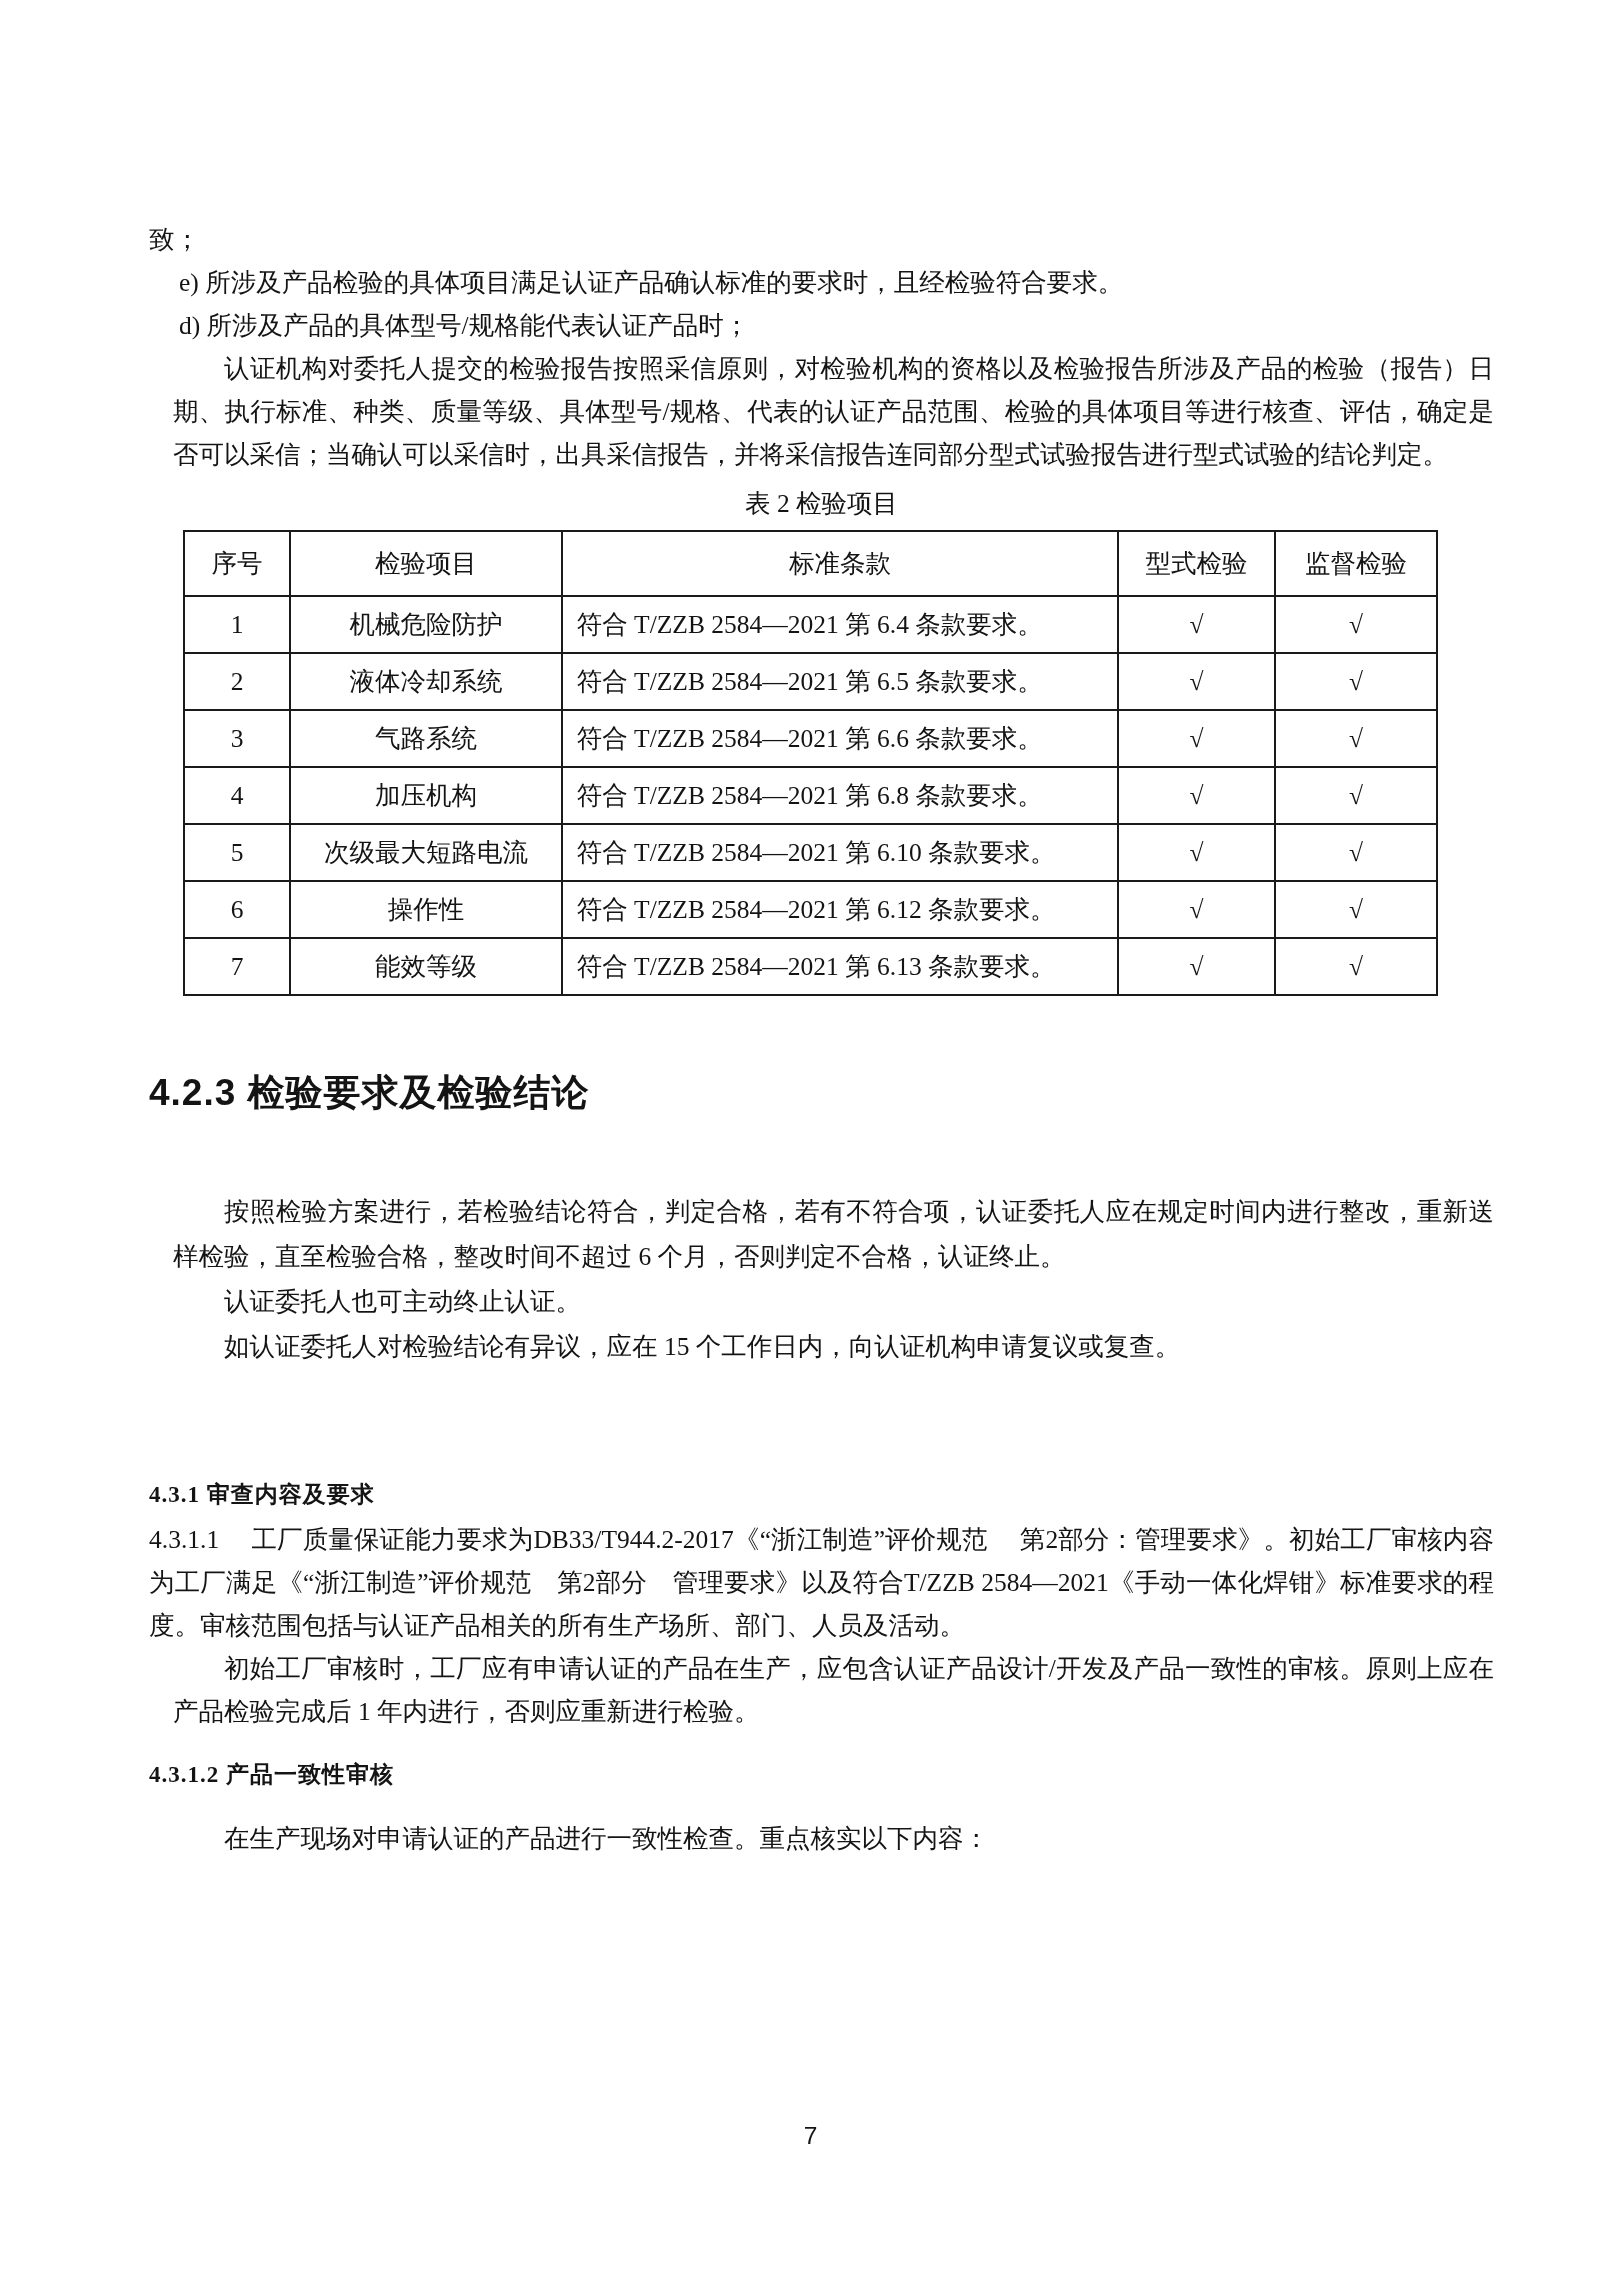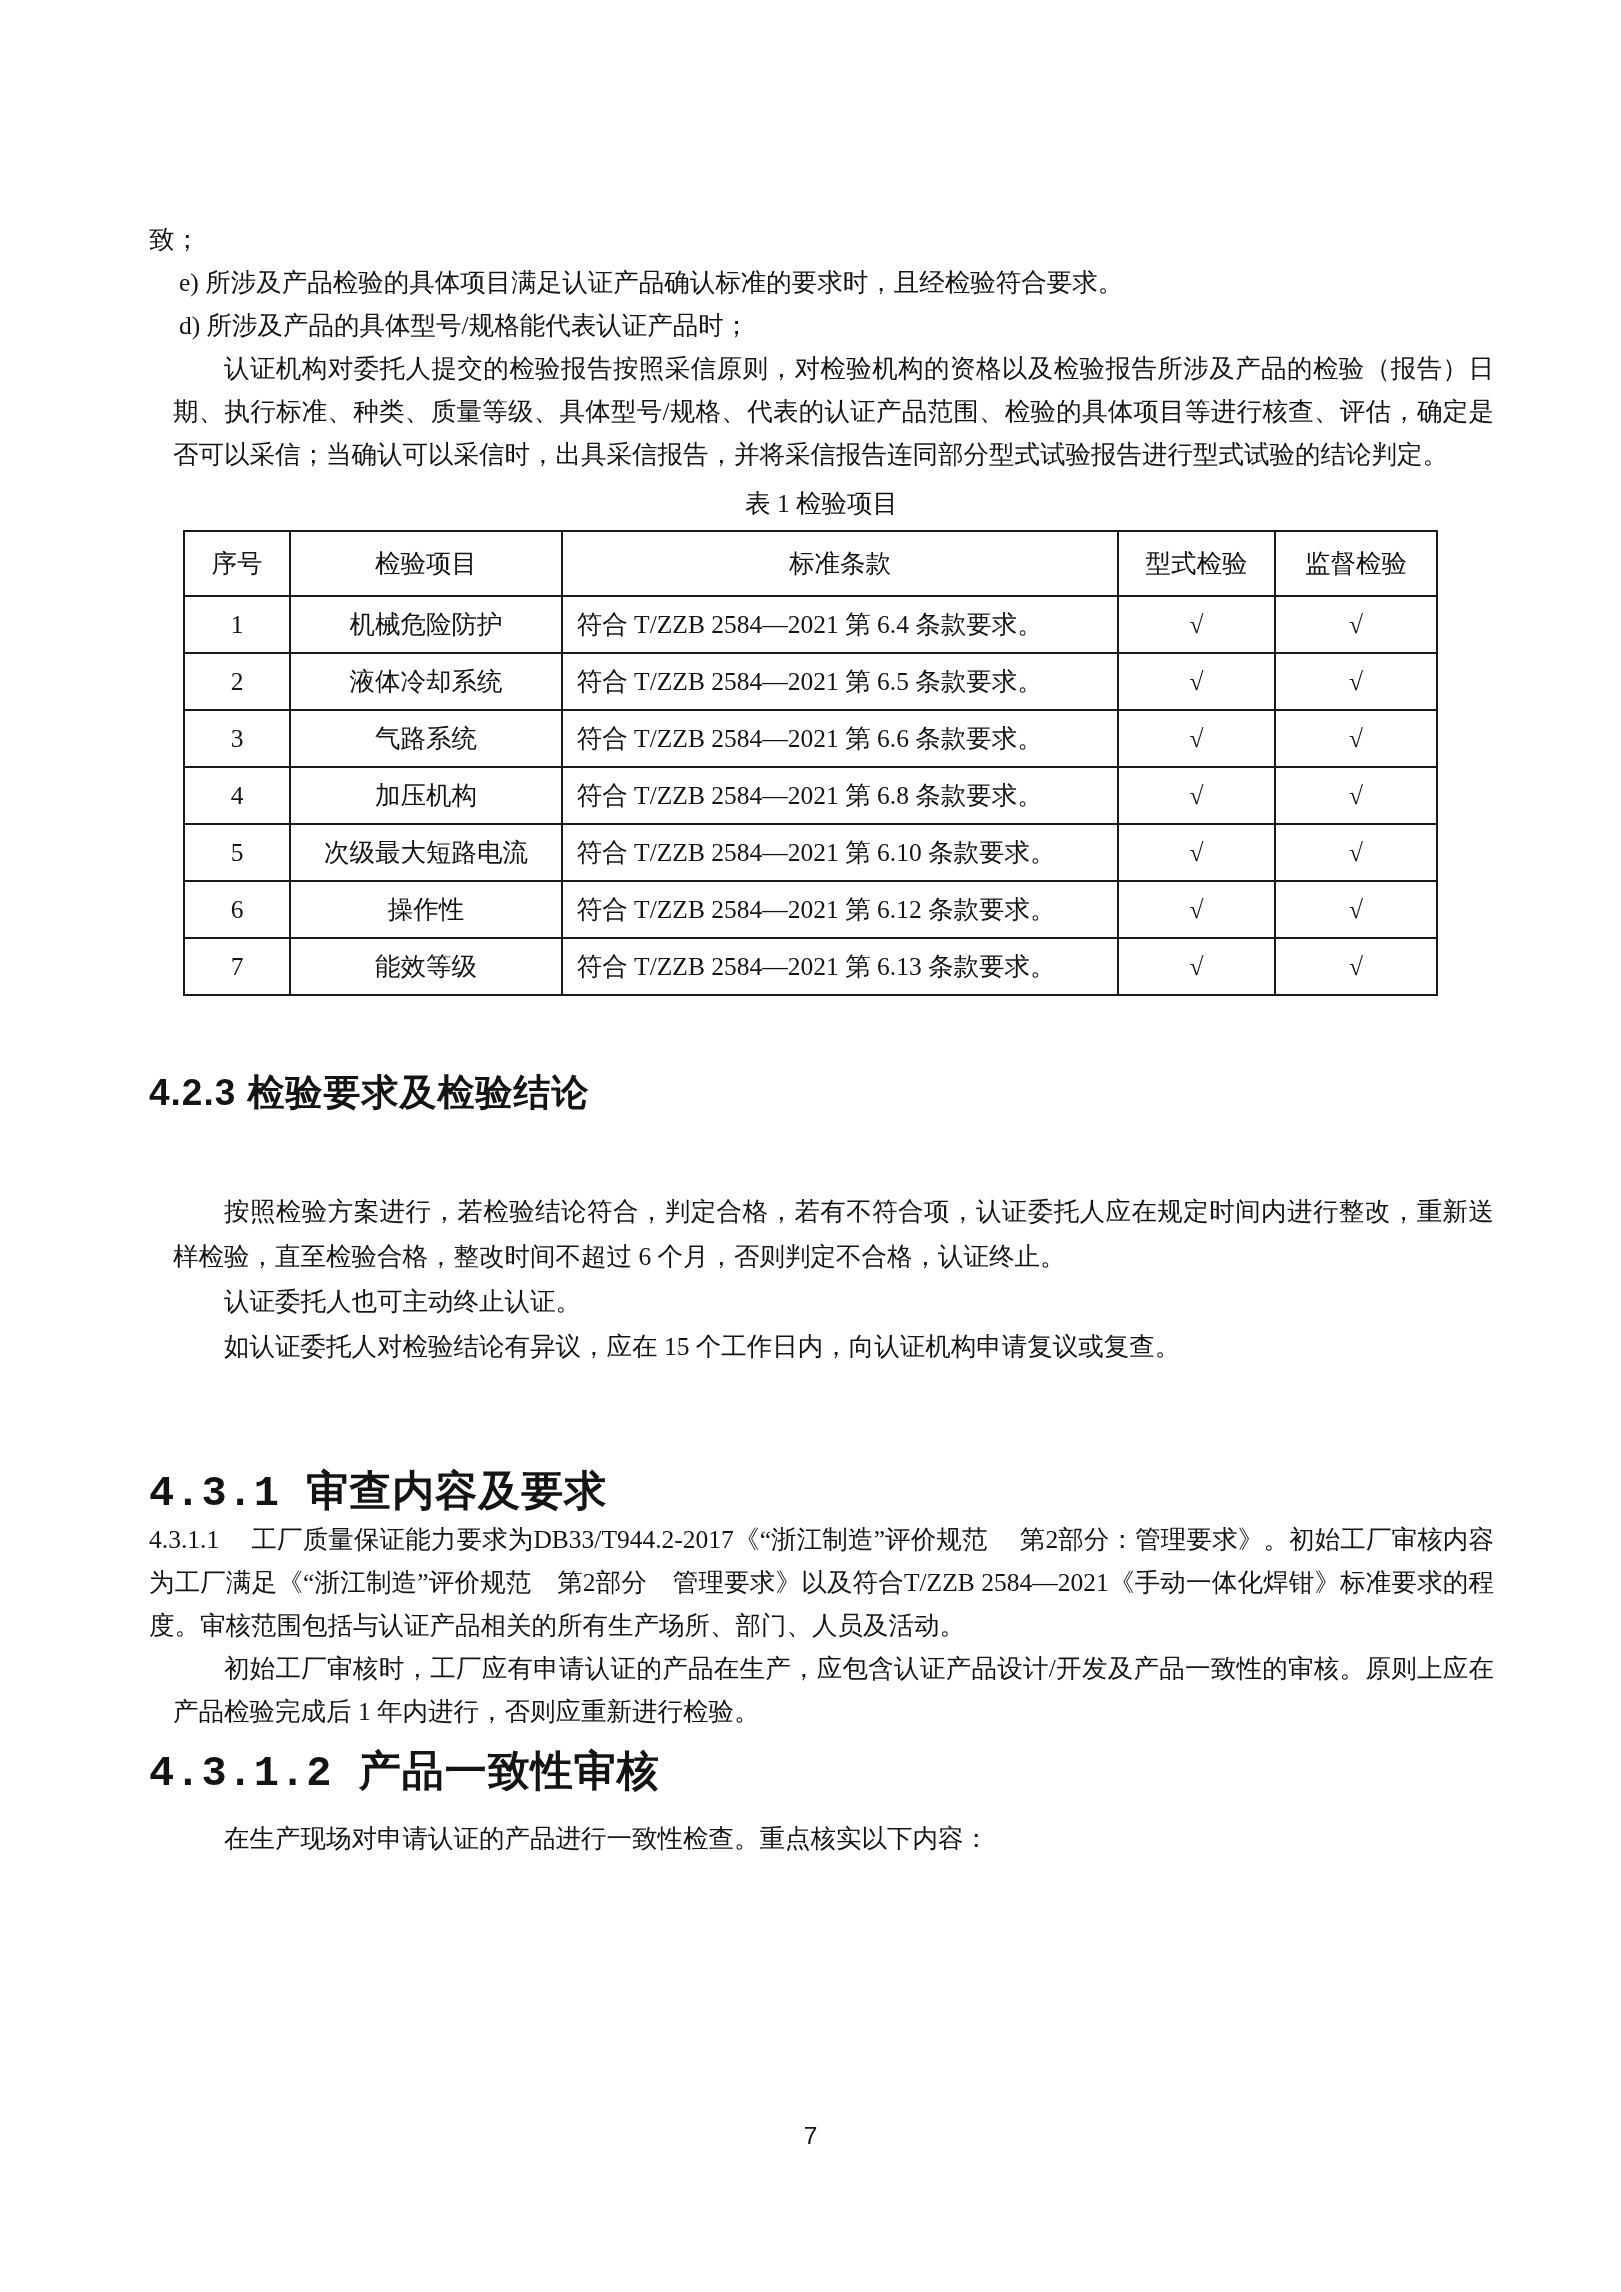--- a/index.html
+++ b/index.html
@@ -67,23 +67,23 @@
     padding-right: 5.9px;
   }
   h2.sec {
     font-family: "Liberation Sans", "DejaVu Sans", sans-serif;
     font-weight: bold;
     font-size: 37px;
     line-height: 49px;
     letter-spacing: 1px;
   }
   h3.sec {
-    font-family: Liberation Mono, monospace;
+    font-family: Liberation Serif, serif;
     font-weight: bold;
-    font-size: 42px;
+    font-size: 23px;
     line-height: 47px;
     letter-spacing: 1px;
   }
   .h-423 { margin-top: 72px; }
   .p-after-423 { margin-top: 72px; line-height: 45px; }
   .lh46 { line-height: 45px; }
   .h-43 { margin-top: 27.4px; }
   .h-431 { margin-top: 102px; }
   .p-4311 { line-height: 43px; }
   .h-4312 { margin-top: 18.6px; }
@@ -102,21 +102,21 @@
 <body>
 
 <div class="page">
   <div class="content">
 
     <p class="line-plain">致；</p>
     <p class="list-item">e) 所涉及产品检验的具体项目满足认证产品确认标准的要求时，且经检验符合要求。</p>
     <p class="list-item">d) 所涉及产品的具体型号/规格能代表认证产品时；</p>
     <p class="para">认证机构对委托人提交的检验报告按照采信原则，对检验机构的资格以及检验报告所涉及产品的检验（报告）日期、执行标准、种类、质量等级、具体型号/规格、代表的认证产品范围、检验的具体项目等进行核查、评估，确定是否可以采信；当确认可以采信时，出具采信报告，并将采信报告连同部分型式试验报告进行型式试验的结论判定。</p>
 
-    <div class="table-caption">表 1  检验项目</div>
+    <div class="table-caption">表 2  检验项目</div>
 
     <table class="insp">
       <colgroup>
         <col class="col-no">
           <col class="col-item">
           <col class="col-clause">
           <col class="col-type">
           <col class="col-sup">
       </colgroup>
       <thead>

